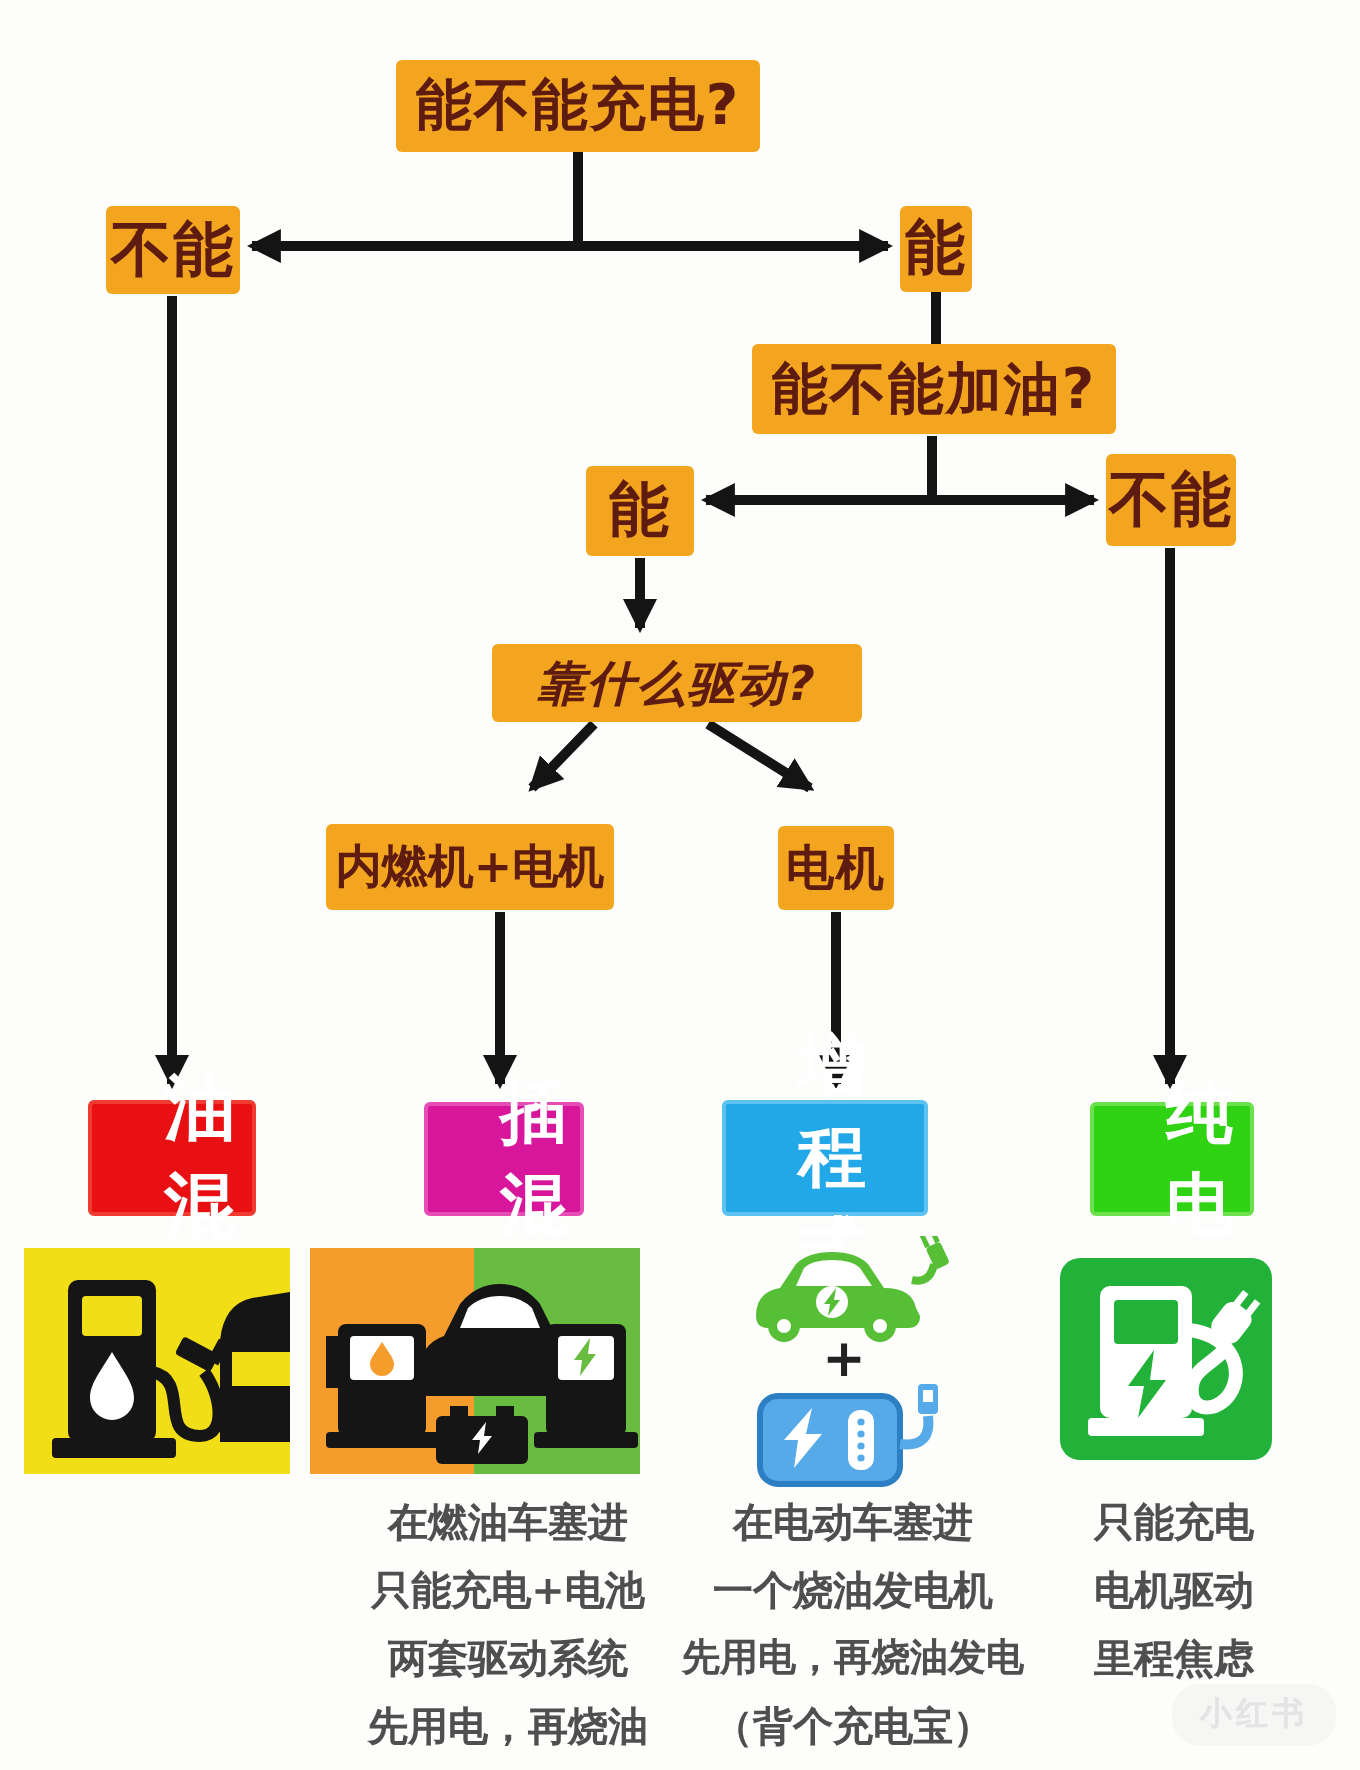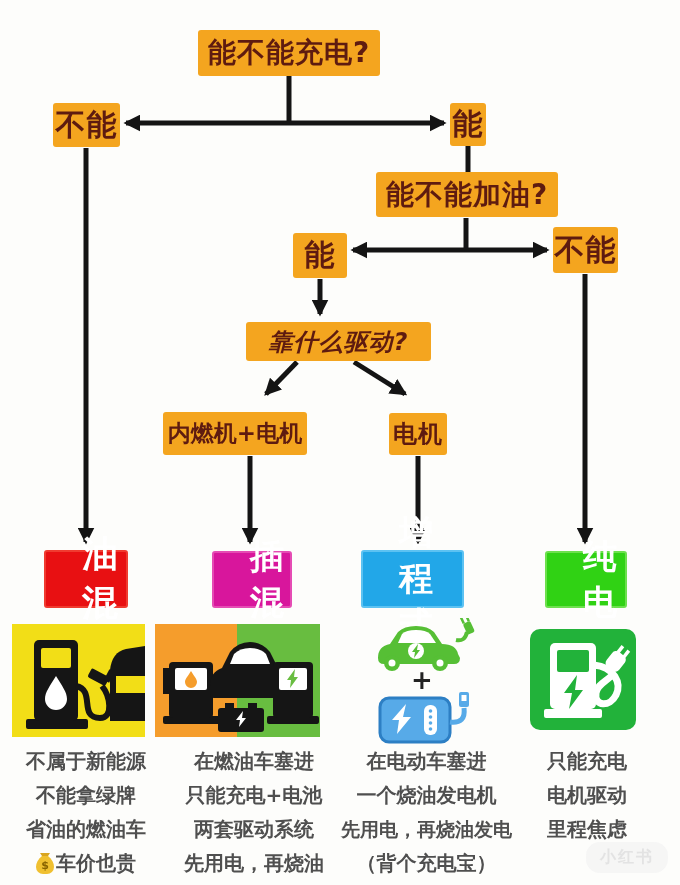--- a/index.html
+++ b/index.html
@@ -157,33 +157,20 @@
       <rect x="14" y="80" width="58" height="9" rx="2" fill="#ffffff"></rect>
       <path d="M64 36 C84 38 92 54 86 66 C80 78 64 78 66 64 C67 55 78 52 84 44" stroke="#ffffff" stroke-width="7" fill="none"></path>
       <g transform="translate(86,32) rotate(38)">
         <rect x="-8" y="-9" width="16" height="19" rx="5" fill="#ffffff"></rect>
         <rect x="-5.5" y="-16" width="3.5" height="8" fill="#ffffff"></rect>
         <rect x="2" y="-16" width="3.5" height="8" fill="#ffffff"></rect>
       </g>
     </svg>
   </div>
 
-  <div class="desc" style="left:1px;width:170px;">
-    <span class="desc-line">不属于新能源</span>
-    <span class="desc-line">不能拿绿牌</span>
-    <span class="desc-line">省油的燃油车</span>
-    <span class="desc-line moneyline">
-      <svg width="18" height="22" viewBox="0 0 18 22">
-        <path d="M6 4 L4 1 L14 1 L12 4 Z" fill="#d9a520"></path>
-        <path d="M6 4 H12 C16 7 18 11 18 15 A7 7 0 0 1 11 22 H7 A7 7 0 0 1 0 15 C0 11 2 7 6 4 Z" fill="#f0c030"></path>
-        <text x="9" y="17" text-anchor="middle" font-size="11" font-weight="bold" fill="#8a6400">$</text>
-      </svg>
-      <span>车价也贵</span>
-    </span>
-  </div>
   <div class="desc" style="left:168px;width:172px;">
     <span class="desc-line">在燃油车塞进</span>
     <span class="desc-line">只能充电+电池</span>
     <span class="desc-line">两套驱动系统</span>
     <span class="desc-line">先用电，再烧油</span>
   </div>
   <div class="desc" style="left:334px;width:185px;">
     <span class="desc-line">在电动车塞进</span>
     <span class="desc-line">一个烧油发电机</span>
     <span class="desc-line" style="font-size:19px;">先用电，再烧油发电</span>

